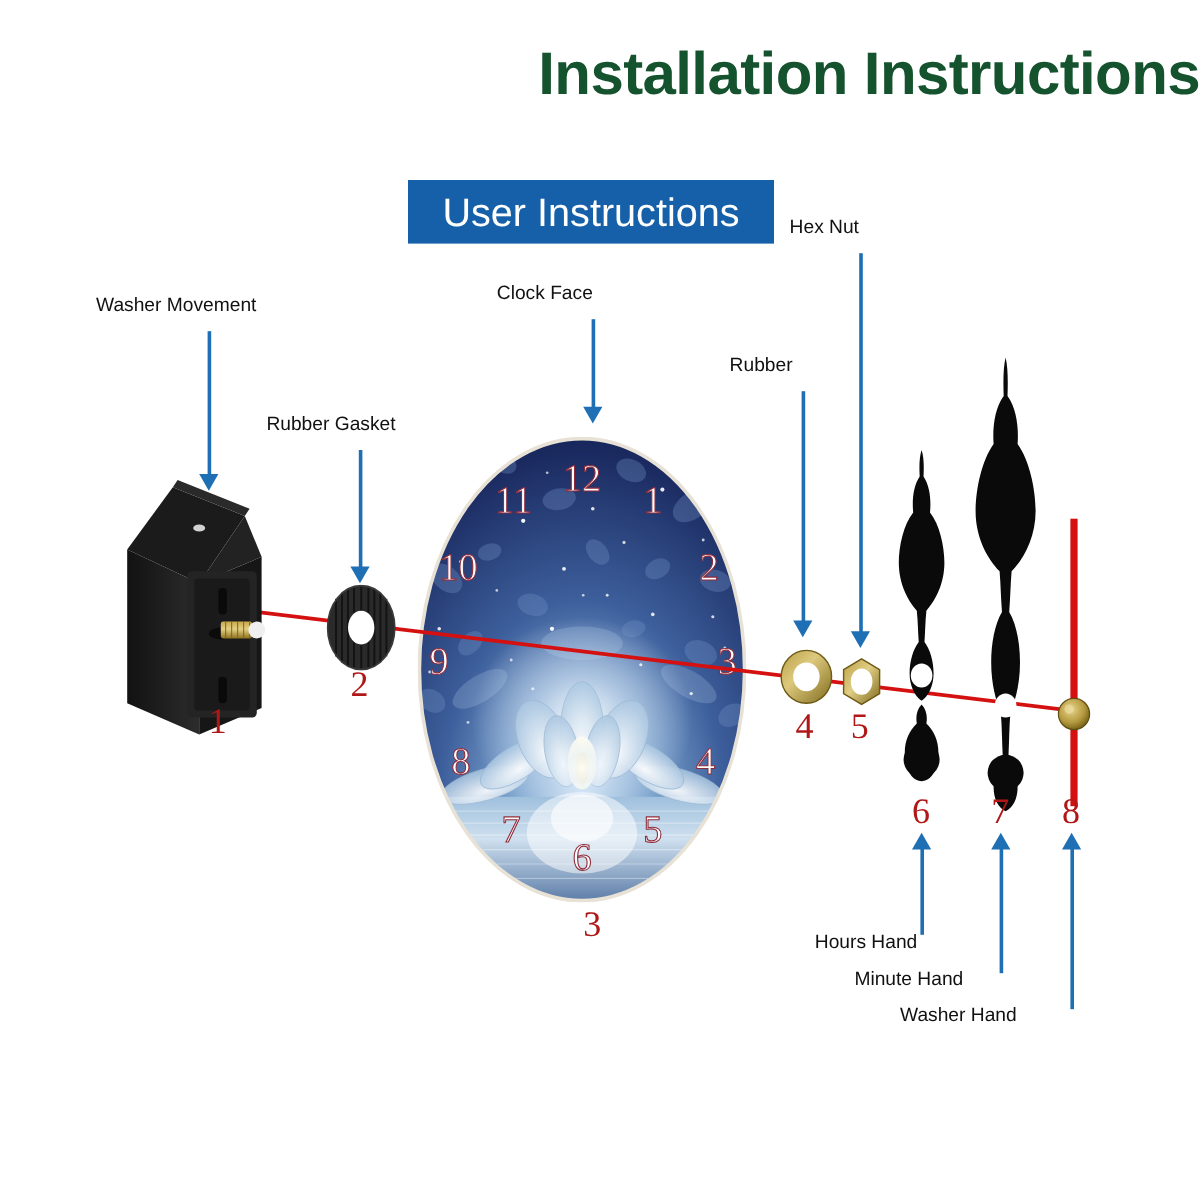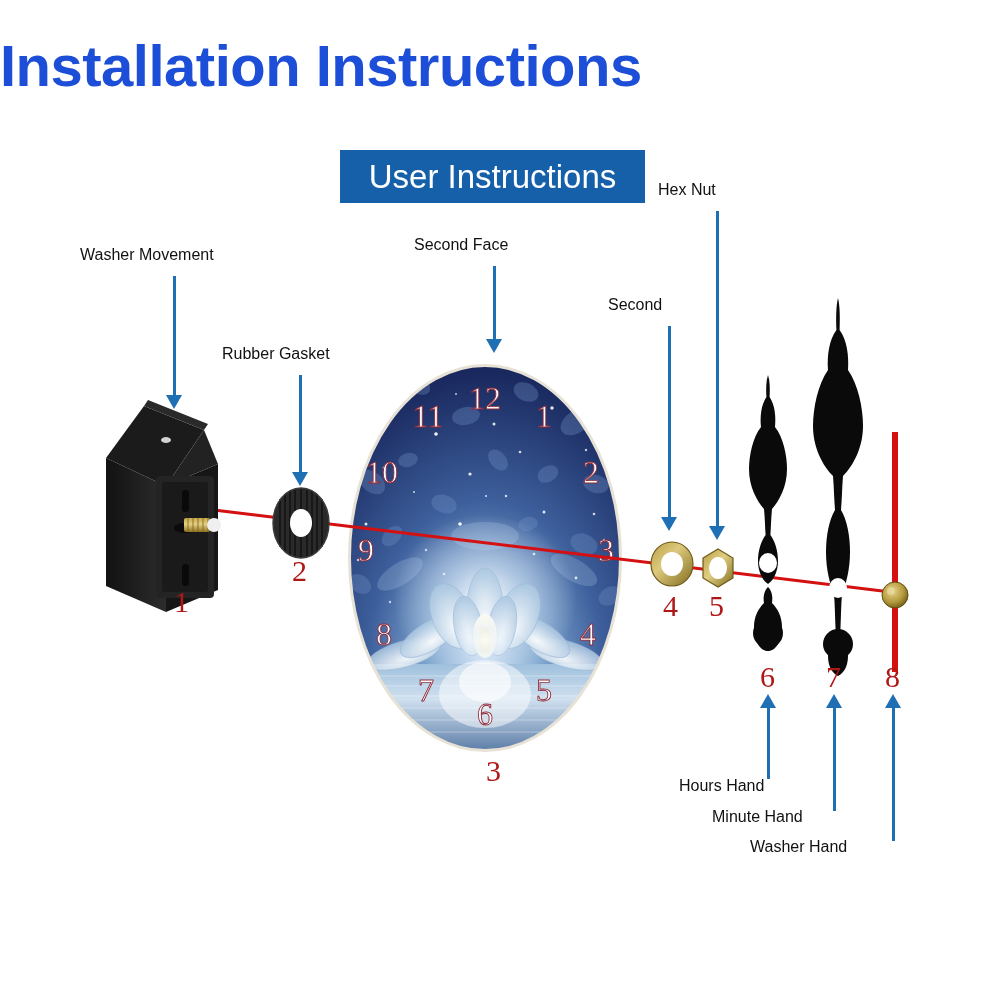--- a/index.html
+++ b/index.html
@@ -13,24 +13,24 @@
     height: 1000px;
     background: #ffffff;
     overflow: hidden;
     font-family: "Liberation Sans", sans-serif;
   }
   .abs { position: absolute; }
 
   
   #title {
     left: 0; right: 0; top: 32px;
-    text-align: left;
-    font-size: 58px;
+    text-align: right;
+    font-size: 50px;
     font-weight: bold;
-    color: #1d4ed8;
+    color: #14532d;
     letter-spacing: -0.5px;
     white-space: nowrap;
   }
 
   
   #banner {
     left: 340px; top: 150px;
     width: 305px; height: 53px;
     background: #1560a8;
     color: #ffffff;
@@ -394,25 +394,25 @@
   </svg>
 
   <div class="abs callout" style="left:80px; top:246px;">Washer Movement</div>
   <div class="abs leader" style="left:173px; top:276px; height:122px;"></div>
   <div class="abs arrowhead-down" style="left:166px; top:395px;"></div>
 
   <div class="abs callout" style="left:222px; top:345px;">Rubber Gasket</div>
   <div class="abs leader" style="left:299px; top:375px; height:100px;"></div>
   <div class="abs arrowhead-down" style="left:292px; top:472px;"></div>
 
-  <div class="abs callout" style="left:414px; top:236px;">Second Face</div>
+  <div class="abs callout" style="left:414px; top:236px;">Clock Face</div>
   <div class="abs leader" style="left:493px; top:266px; height:76px;"></div>
   <div class="abs arrowhead-down" style="left:486px; top:339px;"></div>
 
-  <div class="abs callout" style="left:608px; top:296px;">Second</div>
+  <div class="abs callout" style="left:608px; top:296px;">Rubber</div>
   <div class="abs leader" style="left:668px; top:326px; height:194px;"></div>
   <div class="abs arrowhead-down" style="left:661px; top:517px;"></div>
 
   <div class="abs callout" style="left:658px; top:181px;">Hex Nut</div>
   <div class="abs leader" style="left:716px; top:211px; height:318px;"></div>
   <div class="abs arrowhead-down" style="left:709px; top:526px;"></div>
 
   <div class="abs callout" style="left:679px; top:777px;">Hours Hand</div>
   <div class="abs leader" style="left:767px; top:707px; height:72px;"></div>
   <div class="abs arrowhead-up" style="left:760px; top:694px;"></div>

